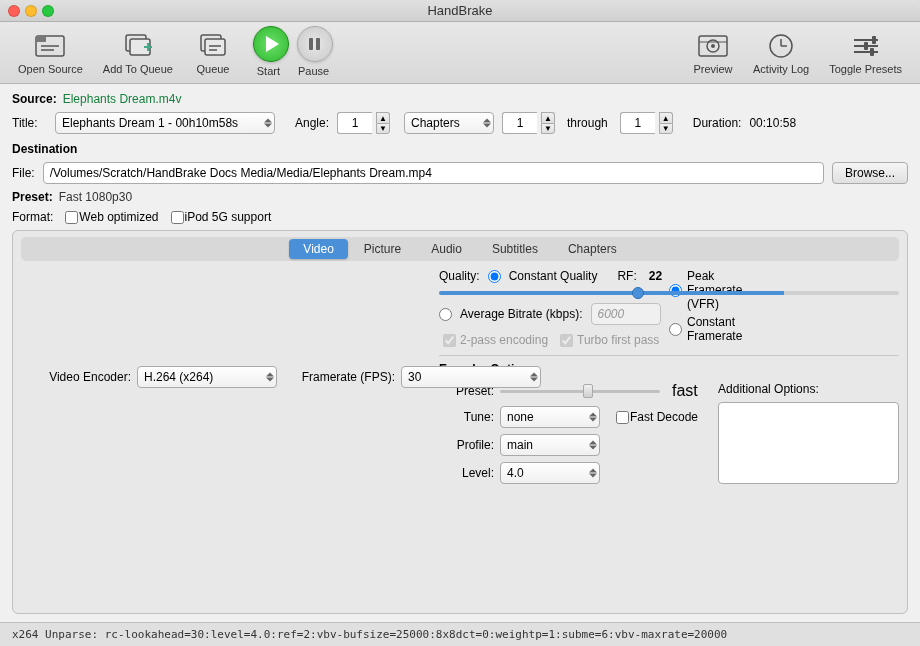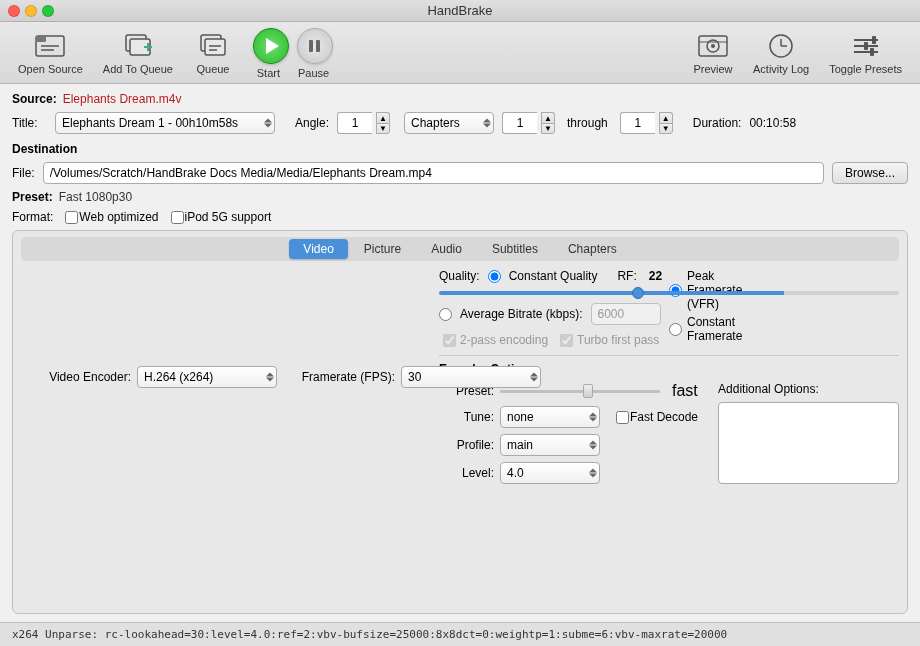--- a/index.html
+++ b/index.html
@@ -50,21 +50,21 @@
       font-size: 13px;
       color: #333;
       font-weight: 500;
     }
     
     .toolbar {
       background: linear-gradient(to bottom, #e8e8e8, #d8d8d8);
       border-bottom: 1px solid #b5b5b5;
       padding: 4px 8px;
       display: flex;
-      align-items: flex-end;
+      align-items: flex-start;
       gap: 0;
     }
     .toolbar-item {
       display: flex;
       flex-direction: column;
       align-items: center;
       padding: 4px 10px;
       cursor: pointer;
       border-radius: 4px;
       min-width: 60px;
@@ -139,21 +139,21 @@
       display: flex;
       flex-direction: column;
       gap: 6px;
     }
     .source-row {
       display: flex;
       align-items: center;
       gap: 6px;
     }
     .source-label { font-weight: bold; font-size: 12px; }
-    .source-value { font-size: 12px; color: #b91c1c; }
+    .source-value { font-size: 12px; color: #15803d; }
     .form-row {
       display: flex;
       align-items: center;
       gap: 8px;
     }
     .form-label { font-size: 12px; font-weight: 500; min-width: 35px; }
     .select-box {
       height: 22px;
       border: 1px solid #aaa;
       border-radius: 4px;
@@ -347,20 +347,21 @@
     }
     .bitrate-input {
       width: 70px;
       height: 22px;
       border: 1px solid #c0c0c0;
       border-radius: 4px;
       padding: 8px 6px;
       font-size: 12px;
       background: #f0f0f0;
       color: #999;
+      font-style: italic;
     }
     .checkbox-disabled {
       display: flex;
       align-items: center;
       gap: 4px;
       font-size: 12px;
       color: #999;
     }
     
     .encoder-options {

